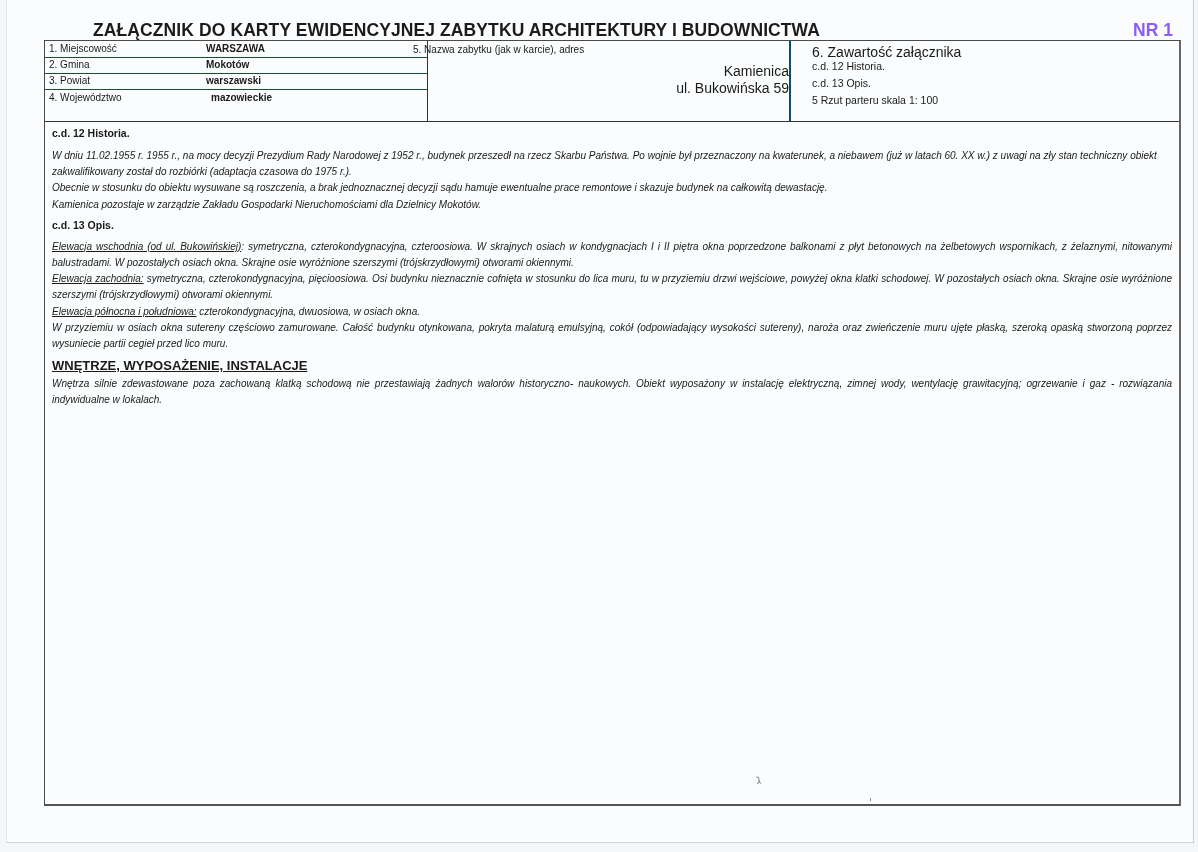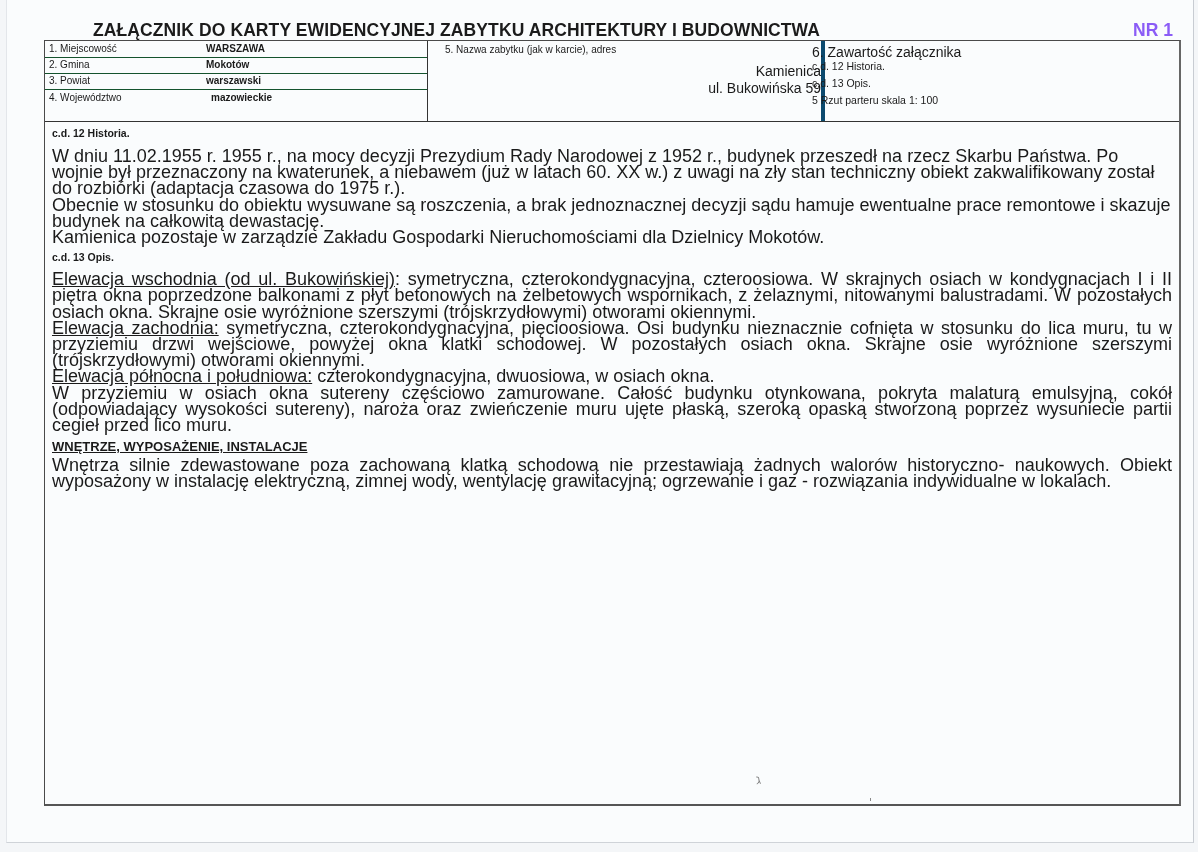--- a/index.html
+++ b/index.html
@@ -31,40 +31,40 @@
     border: 1px solid #4a4a4a;
     box-sizing: border-box;
     border-bottom: 2px solid #555;
     border-right: 2px solid #666;
   }
   .grid-top {
     position: absolute; left: 0; top: 0; width: 100%; height: 80px;
     border-bottom: 1px solid #333;
   }
   .col-left { position: absolute; left: 0; top: 0; width: 382px; height: 80px; border-right: 1px solid #333; }
-  .col-mid  { position: absolute; left: 396px; top: 0; width: 380px; height: 80px; border-right: 4px solid #0c4a6e; }
+  .col-mid  { position: absolute; left: 364px; top: 0; width: 380px; height: 80px; border-right: 2px solid #0c4a6e; }
   .col-right{ position: absolute; left: 763px; top: 0; width: 372px; height: 80px; }
   .row {
     position: absolute; left: 0; width: 100%; height: 16px;
     border-bottom: 1px solid #14532d; font-size: 10px; line-height: 16px;
   }
   .row:last-child { border-bottom: none; }
   .row .lbl { position: absolute; left: 4px; top: 0; }
   .row .val { position: absolute; left: 161px; top: 0; font-weight: bold; }
   .row .val.shift { left: 166px; }
   .mid-label { position: absolute; left: 4px; top: 3px; font-size: 10px; }
   .mid-name {
     position: absolute; left: 0; top: 22px; width: 100%; text-align: right;
     font-size: 14px; font-weight: normal; line-height: 17px;
   }
   .right-label { position: absolute; left: 4px; top: 3px; font-size: 14px; }
   .right-line { position: absolute; left: 4px; font-size: 10.5px; }
   .content { position: absolute; left: 7px; top: 86px; width: 1120px; }
   .section-head { font-size: 10.5px; font-weight: bold; margin: 0; }
-  .para { font-size: 18px; line-height: 16.2px; margin: 0; }
+  .para { font-size: 10px; line-height: 16.2px; margin: 0; font-style: italic; }
   .para.justify { text-align: justify; }
   .h-underline { font-size: 13px; font-weight: bold; text-decoration: underline; margin: 0; line-height: 16px; }
   .u { text-decoration: underline; }
   .mark {
     position: absolute; left: 756px; top: 770px; font-size: 13px; color: #777;
     transform: rotate(-8deg);
   }
   .dot { position: absolute; left: 870px; top: 798px; width: 1px; height: 3px; background: #888; }
 </style>
 </head>

